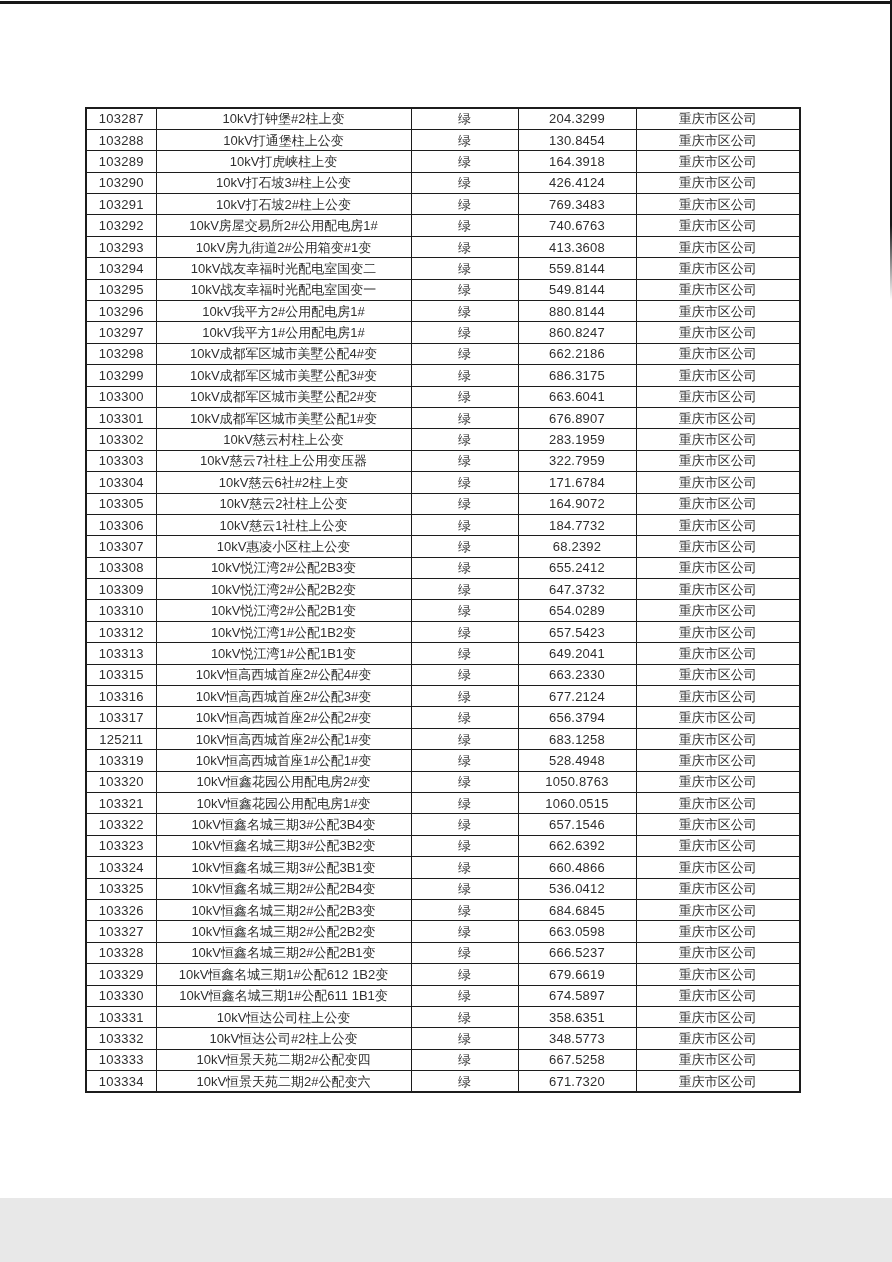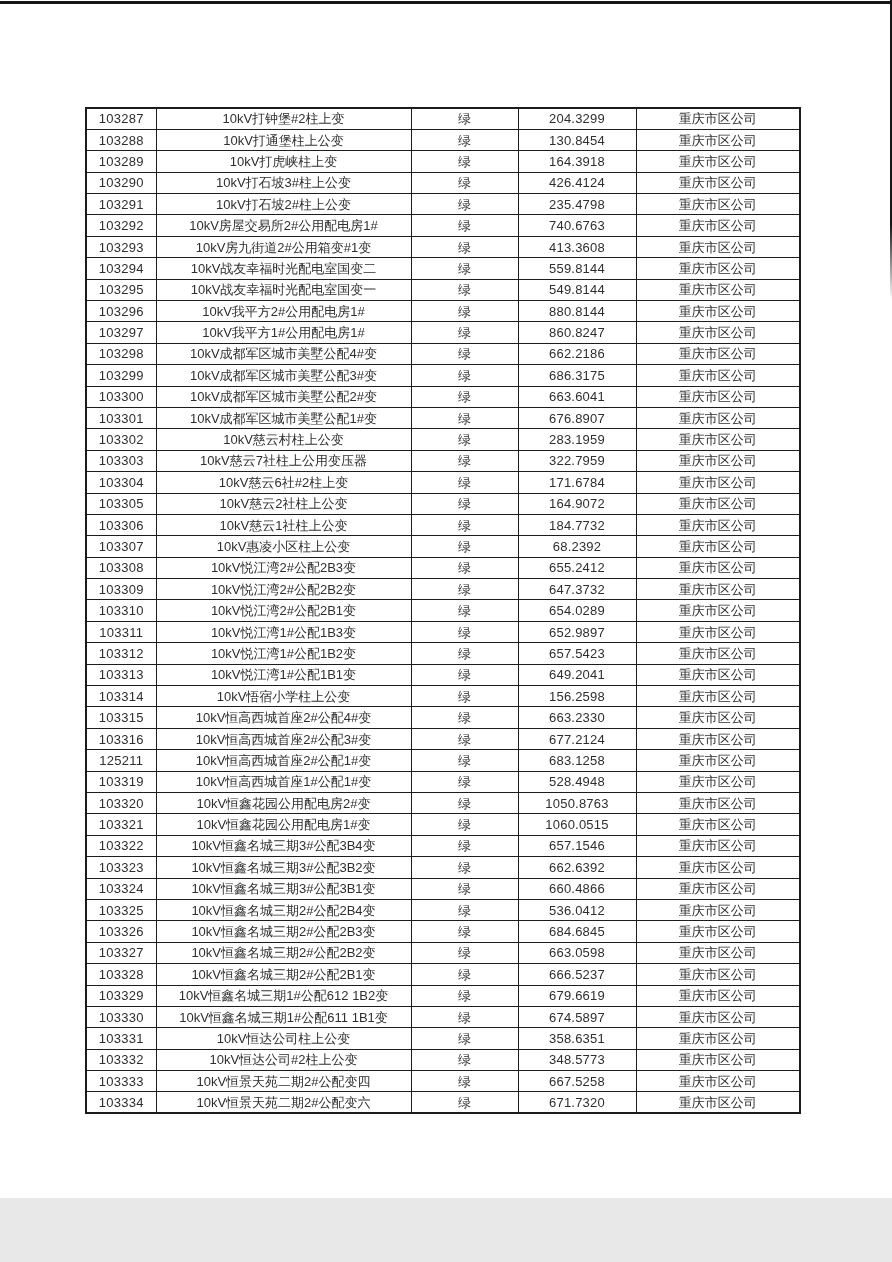--- a/index.html
+++ b/index.html
@@ -108,21 +108,21 @@
       <td class="cell-name">10kV打石坡3#柱上公变</td>
       <td class="cell-status">绿</td>
       <td class="cell-value">426.4124</td>
       <td class="cell-company">重庆市区公司</td>
     </tr>
 
     <tr>
       <td class="cell-id">103291</td>
       <td class="cell-name">10kV打石坡2#柱上公变</td>
       <td class="cell-status">绿</td>
-      <td class="cell-value">235.4798</td>
+      <td class="cell-value">769.3483</td>
       <td class="cell-company">重庆市区公司</td>
     </tr>
 
     <tr>
       <td class="cell-id">103292</td>
       <td class="cell-name">10kV房屋交易所2#公用配电房1#</td>
       <td class="cell-status">绿</td>
       <td class="cell-value">740.6763</td>
       <td class="cell-company">重庆市区公司</td>
     </tr>
@@ -264,68 +264,61 @@
     </tr>
 
     <tr>
       <td class="cell-id">103310</td>
       <td class="cell-name">10kV悦江湾2#公配2B1变</td>
       <td class="cell-status">绿</td>
       <td class="cell-value">654.0289</td>
       <td class="cell-company">重庆市区公司</td>
     </tr>
 
-    <tr>
-      <td class="cell-id">103311</td>
-      <td class="cell-name">10kV悦江湾1#公配1B3变</td>
-      <td class="cell-status">绿</td>
-      <td class="cell-value">652.9897</td>
-      <td class="cell-company">重庆市区公司</td>
-    </tr>
 
     <tr>
       <td class="cell-id">103312</td>
       <td class="cell-name">10kV悦江湾1#公配1B2变</td>
       <td class="cell-status">绿</td>
       <td class="cell-value">657.5423</td>
       <td class="cell-company">重庆市区公司</td>
     </tr>
 
     <tr>
       <td class="cell-id">103313</td>
       <td class="cell-name">10kV悦江湾1#公配1B1变</td>
       <td class="cell-status">绿</td>
       <td class="cell-value">649.2041</td>
       <td class="cell-company">重庆市区公司</td>
     </tr>
 
-    <tr>
-      <td class="cell-id">103314</td>
-      <td class="cell-name">10kV悟宿小学柱上公变</td>
-      <td class="cell-status">绿</td>
-      <td class="cell-value">156.2598</td>
-      <td class="cell-company">重庆市区公司</td>
-    </tr>
 
     <tr>
       <td class="cell-id">103315</td>
       <td class="cell-name">10kV恒高西城首座2#公配4#变</td>
       <td class="cell-status">绿</td>
       <td class="cell-value">663.2330</td>
       <td class="cell-company">重庆市区公司</td>
     </tr>
 
     <tr>
       <td class="cell-id">103316</td>
       <td class="cell-name">10kV恒高西城首座2#公配3#变</td>
       <td class="cell-status">绿</td>
       <td class="cell-value">677.2124</td>
       <td class="cell-company">重庆市区公司</td>
     </tr>
 
+    <tr>
+      <td class="cell-id">103317</td>
+      <td class="cell-name">10kV恒高西城首座2#公配2#变</td>
+      <td class="cell-status">绿</td>
+      <td class="cell-value">656.3794</td>
+      <td class="cell-company">重庆市区公司</td>
+    </tr>
 
     <tr>
       <td class="cell-id">125211</td>
       <td class="cell-name">10kV恒高西城首座2#公配1#变</td>
       <td class="cell-status">绿</td>
       <td class="cell-value">683.1258</td>
       <td class="cell-company">重庆市区公司</td>
     </tr>
 
     <tr>

